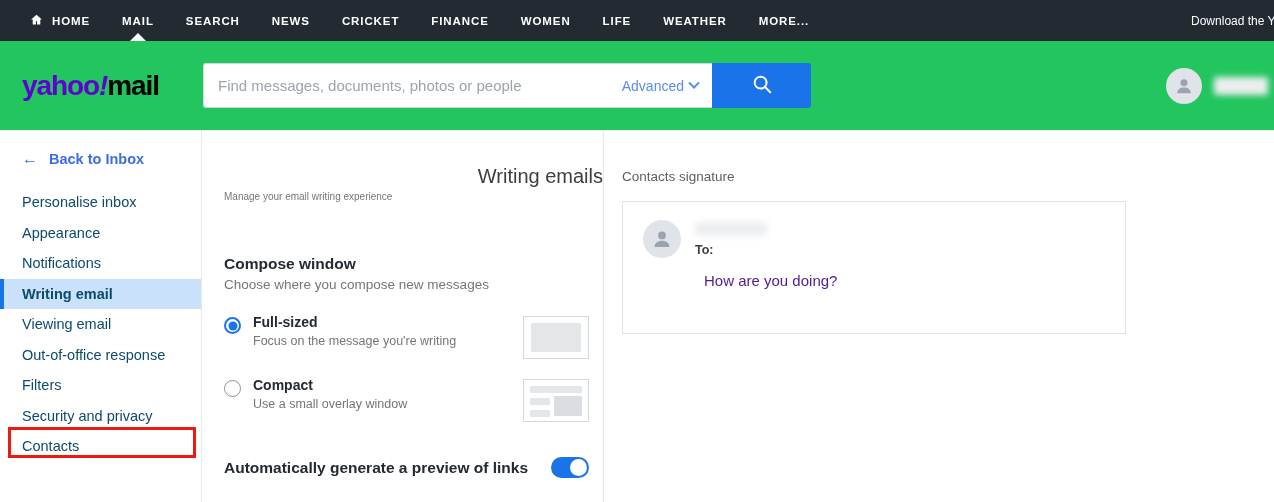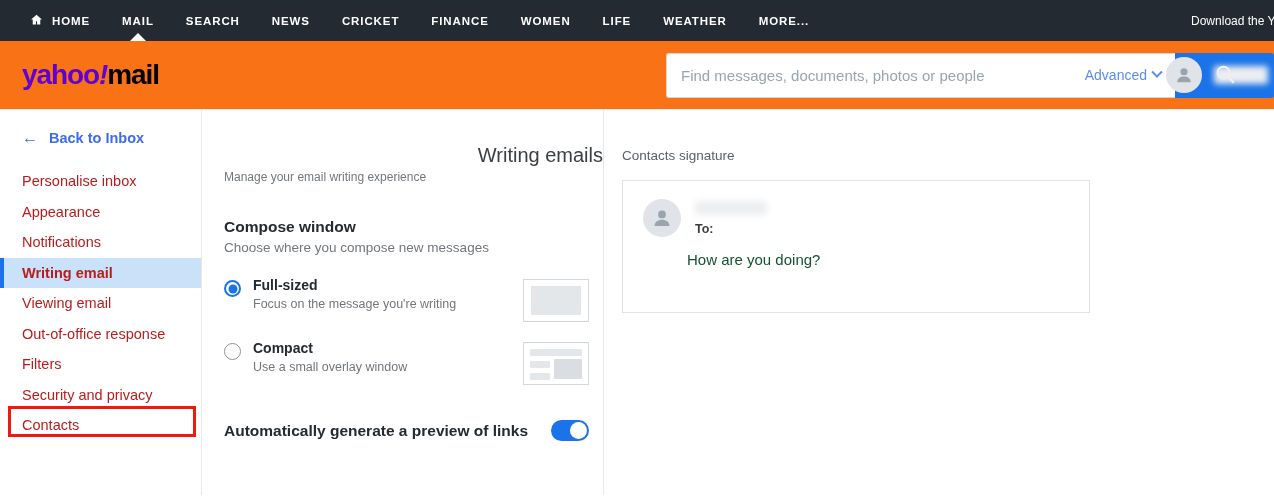--- a/index.html
+++ b/index.html
@@ -53,26 +53,25 @@
     display: flex; align-items: center;
     color: #ffffff;
     font-size: 12px;
     white-space: nowrap;
     cursor: pointer;
   }
 
   
   .header {
     position: relative;
-    height: 69px;
-    background: #f97316;
+    height: 90px;
+    background: #22c55e;
     display: flex;
     align-items: center;
     border-bottom: 1px solid #eceff1;
-    justify-content: space-between;
   }
   .logo {
     margin-left: 22px;
     width: 160px;
     font-size: 28px;
     font-weight: bold;
     letter-spacing: -1.1px;
     white-space: nowrap;
     cursor: pointer;
   }
@@ -177,21 +176,21 @@
   .arrow-left {
     font-size: 16px;
     line-height: 1;
     font-weight: normal;
   }
   .side-item {
     height: 30.5px;
     display: flex; align-items: center;
     padding-left: 22px;
     font-size: 14.5px;
-    color: #b91c1c;
+    color: #0c4a6e;
     cursor: pointer;
   }
   .side-item.active {
     background: #c9e2f9;
     font-weight: bold;
     border-left: 4px solid #1a73e8;
     padding-left: 18px;
   }
   .redbox {
     position: absolute;
@@ -211,23 +210,23 @@
     padding: 34px 0 0 22px;
     position: relative;
   }
   .page-title {
     font-size: 20px;
     color: #3a3f44;
     margin-bottom: 3px;
     text-align: right;
   }
   .page-sub {
-    font-size: 12px;
+    font-size: 10px;
     color: #72777c;
-    margin-bottom: 34px;
+    margin-bottom: 53px;
   }
   .section-title {
     font-size: 15.5px;
     font-weight: bold;
     color: #232a31;
     margin-bottom: 4px;
   }
   .section-sub {
     font-size: 13.5px;
     color: #72777c;
@@ -328,21 +327,21 @@
   .preview-col {
     flex: 1;
     padding: 38px 0 0 18px;
   }
   .preview-title {
     font-size: 13.5px;
     color: #5b6166;
     margin-bottom: 17px;
   }
   .preview-card {
-    width: 468px;
+    width: 504px;
     height: 133px;
     border: 1px solid #dfe3e6;
     background: #ffffff;
     padding: 18px 20px;
   }
   .preview-head { display: flex; align-items: flex-start; }
   .preview-avatar {
     width: 38px; height: 38px;
     border-radius: 50%;
     background: #e0e4e9;
@@ -352,23 +351,23 @@
   .preview-meta { margin-left: 14px; padding-top: 2px; }
   .redact.sig-name { width: 72px; height: 14px; margin-left: 0; }
   .to-label {
     font-size: 12.5px;
     font-weight: bold;
     color: #3a3f44;
     margin-top: 7px;
   }
   .sig-body {
     margin-top: 14px;
-    margin-left: 44px;
+    margin-left: 61px;
     font-size: 15px;
-    color: #14532d;
+    color: #4c1d95;
   }
 </style>
 </head>
 <body>
 
 <div class="topnav">
   <div class="topnav-items">
 
     <div class="nav-item first">
       <span class="home-icon">

